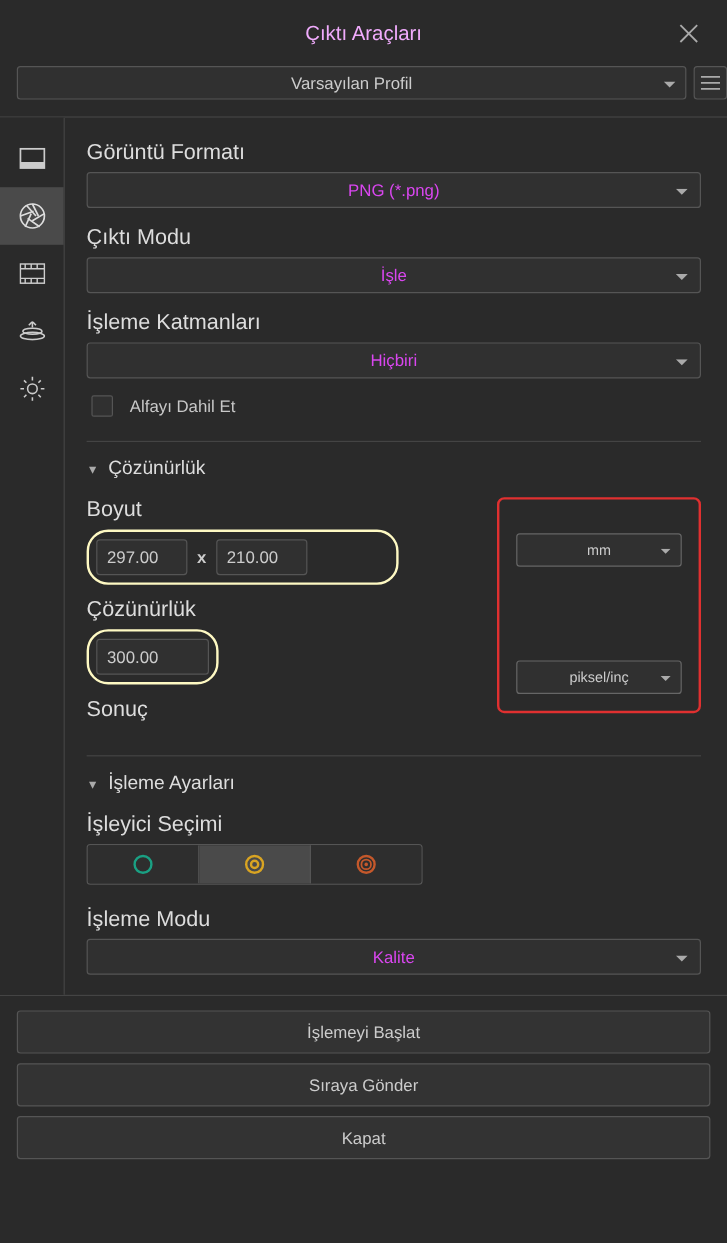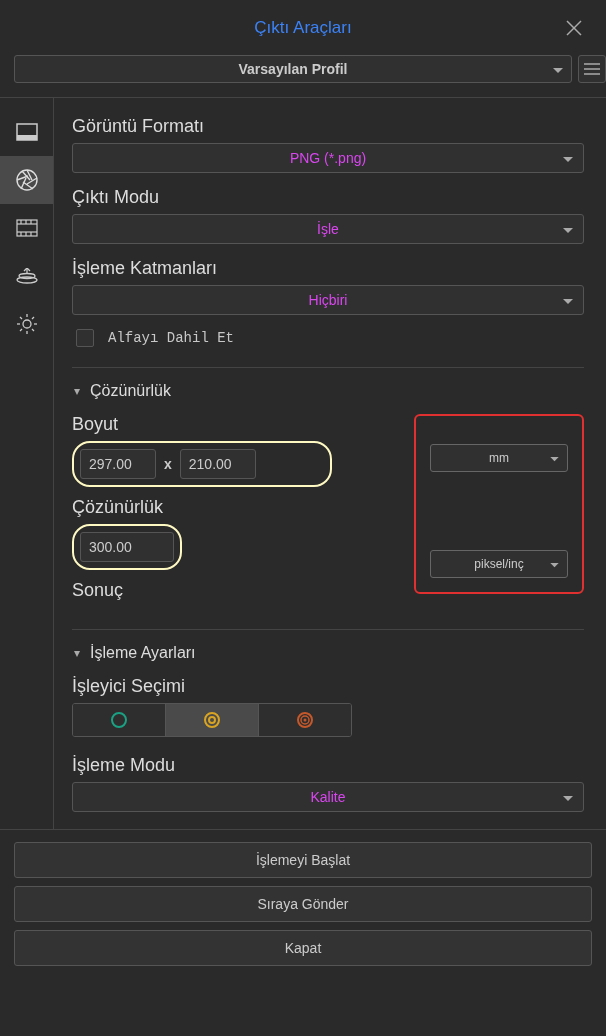--- a/index.html
+++ b/index.html
@@ -8,30 +8,30 @@
   background: #2a2a2a;
   font-family: "Segoe UI", Arial, sans-serif;
   font-size: 14px; color: #c8c8c8;
   overflow: hidden;
 }
 .titlebar {
   height: 55px; display: flex; align-items: center;
   justify-content: center; position: relative;
   background: #2a2a2a;
 }
-.titlebar .title { color: #3b82f6; font-size: 17px; }
+.titlebar .title { color: #f0abfc; font-size: 17px; }
 .titlebar .close {
   position: absolute; right: 18px; top: 14px;
   width: 28px; height: 28px; cursor: pointer;
   display: flex; align-items: center; justify-content: center;
 }
 .titlebar .close svg { stroke: #aaa; stroke-width: 1.5; }
 
 .profile-row {
-  display: flex; gap: 6px; padding: 0 0 14px 14px; font-weight: bold;
+  display: flex; gap: 6px; padding: 0 0 14px 14px;
 }
 .profile-select {
   flex: 1; height: 28px; background: #303030;
   border: 1px solid #555; border-radius: 3px;
   display: flex; align-items: center; justify-content: center;
   position: relative; color: #ccc;
 }
 .profile-select .arrow { position: absolute; right: 8px; }
 .menu-btn {
   width: 28px; height: 28px; background: #303030;
@@ -68,21 +68,20 @@
   height: 30px; background: #303030; border: 1px solid #555;
   border-radius: 3px; display: flex; align-items: center;
   justify-content: center; position: relative; color: #d946ef;
   margin-bottom: 14px; cursor: pointer;
 }
 .select .arrow { position: absolute; right: 10px; }
 
 .checkbox-row {
   display: flex; align-items: center; gap: 14px;
   margin: 8px 0 20px 4px;
-  font-family: Liberation Mono, monospace;
 }
 .checkbox {
   width: 18px; height: 18px; border: 1px solid #555;
   background: #303030; border-radius: 2px;
 }
 
 .divider { border-top: 1px solid #444; margin: 14px 0; }
 
 .section-head {
   display: flex; align-items: center; gap: 10px;

